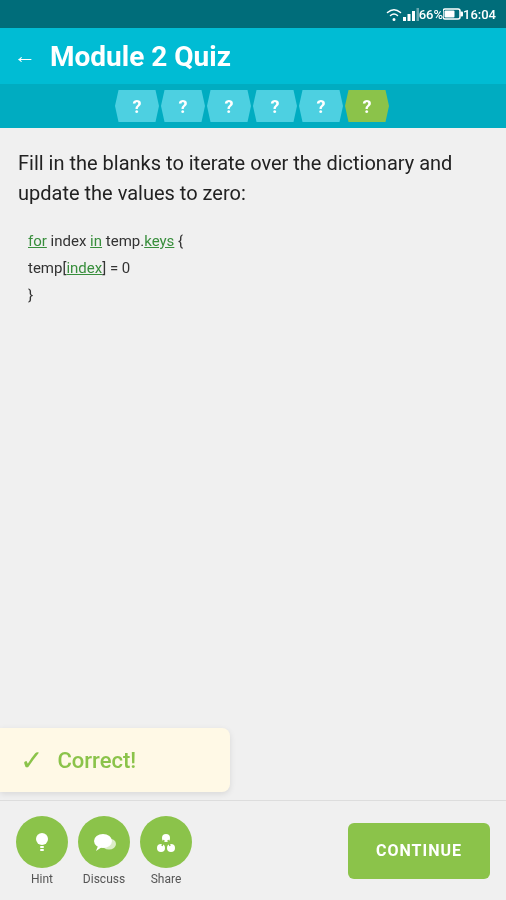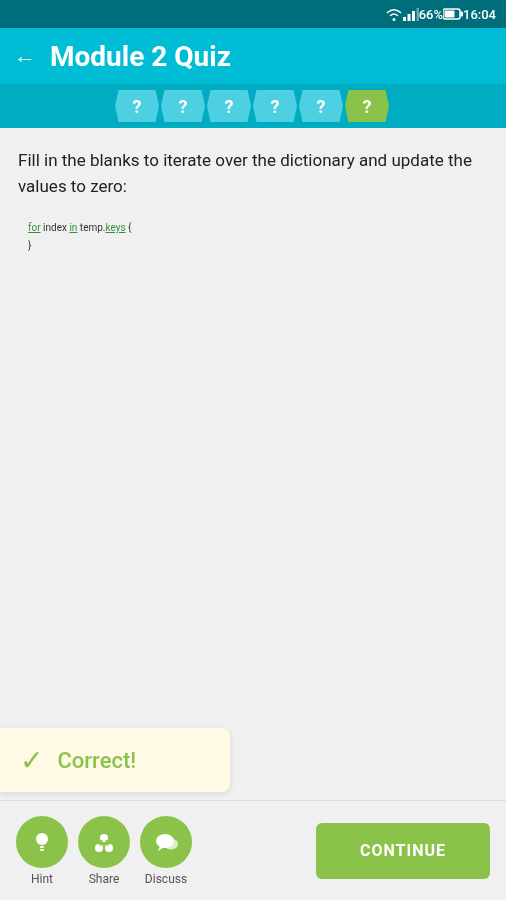--- a/index.html
+++ b/index.html
@@ -115,30 +115,30 @@
       color: white;
       font-size: 15px;
     }
 
     .stats-divider {
       color: white;
       margin: 0 6px;
     }
 
     .question-text {
-      font-size: 17px;
+      font-size: 20px;
       color: #222;
       line-height: 1.5;
       margin-bottom: 20px;
     }
 
     
     .code-block {
       font-family: 'Courier New', Courier, monospace;
-      font-size: 10px;
+      font-size: 15px;
       line-height: 1.8;
       margin-left: 10px;
     }
 
     .code-keyword {
       color: #388e3c;
       text-decoration: underline;
     }
 
     .code-normal {
@@ -220,21 +220,21 @@
     .bottom-icon-label {
       color: #555;
       font-size: 12px;
     }
 
     .continue-btn {
       background: #8bc34a;
       color: white;
       border: none;
       border-radius: 6px;
-      padding: 18px 44px;
+      padding: 18px 28px;
       font-size: 16px;
       font-weight: bold;
       letter-spacing: 1px;
       cursor: pointer;
       height: 56px;
       display: flex;
       align-items: center;
       justify-content: center;
     }
 
@@ -302,20 +302,23 @@
 
 <div class="main-area">
   <p class="question-text">Fill in the blanks to iterate over the dictionary and update the values to zero:</p>
 
   <div class="code-block">
     <div>
       <span class="code-keyword">for</span>
       <span class="code-normal"> index </span>
       <span class="code-keyword">in</span>
       <span class="code-normal"> temp.</span><span class="code-keyword">keys</span><span class="code-normal"> {</span>
+    </div>
+    <div>
+      <span class="code-normal">temp[</span><span class="code-bracket-link">index</span><span class="code-normal">] = 0</span>
     </div>
     <div>
       <span class="code-normal">}</span>
     </div>
   </div>
 </div>
 
 <div class="correct-banner">
   <span class="check-icon">✓</span>
   <span class="correct-text">Correct!</span>
@@ -327,41 +330,41 @@
 
     <div class="bottom-icon-item">
       <div class="bottom-icon-circle">
         <svg width="26" height="26" viewBox="0 0 26 26" fill="white">
           <circle cx="13" cy="10" r="6" fill="white"></circle>
           <rect x="11" y="17" width="4" height="2" rx="1" fill="white"></rect>
           <rect x="11" y="20" width="4" height="2" rx="1" fill="white"></rect>
         </svg>
       </div>
       <span class="bottom-icon-label">Hint</span>
+    </div>
+
+    <div class="bottom-icon-item">
+      <div class="bottom-icon-circle">
+        <svg width="28" height="28" viewBox="0 0 28 28" fill="white">
+          <ellipse cx="13" cy="13" rx="9" ry="7" fill="white"></ellipse>
+          <polygon points="8,18 6,23 12,19" fill="white"></polygon>
+          <ellipse cx="19" cy="16" rx="7" ry="5.5" fill="white" opacity="0.7"></ellipse>
+        </svg>
+      </div>
+      <span class="bottom-icon-label">Discuss</span>
     </div>
 
     <div class="bottom-icon-item">
       <div class="bottom-icon-circle">
         <svg width="28" height="28" viewBox="0 0 28 28" fill="white">
           <circle cx="9" cy="20" r="4" fill="white"></circle>
           <circle cx="19" cy="20" r="4" fill="white"></circle>
           <circle cx="14" cy="10" r="4" fill="white"></circle>
           <line x1="12" y1="12" x2="10" y2="18" stroke="#8bc34a" stroke-width="1.5"></line>
           <line x1="16" y1="12" x2="18" y2="18" stroke="#8bc34a" stroke-width="1.5"></line>
         </svg>
       </div>
       <span class="bottom-icon-label">Share</span>
     </div>
-
-    <div class="bottom-icon-item">
-      <div class="bottom-icon-circle">
-        <svg width="28" height="28" viewBox="0 0 28 28" fill="white">
-          <ellipse cx="13" cy="13" rx="9" ry="7" fill="white"></ellipse>
-          <polygon points="8,18 6,23 12,19" fill="white"></polygon>
-          <ellipse cx="19" cy="16" rx="7" ry="5.5" fill="white" opacity="0.7"></ellipse>
-        </svg>
-      </div>
-      <span class="bottom-icon-label">Discuss</span>
-    </div>
   </div>
 
   <button class="continue-btn">CONTINUE</button>
 </div>
 
 </body></html>

